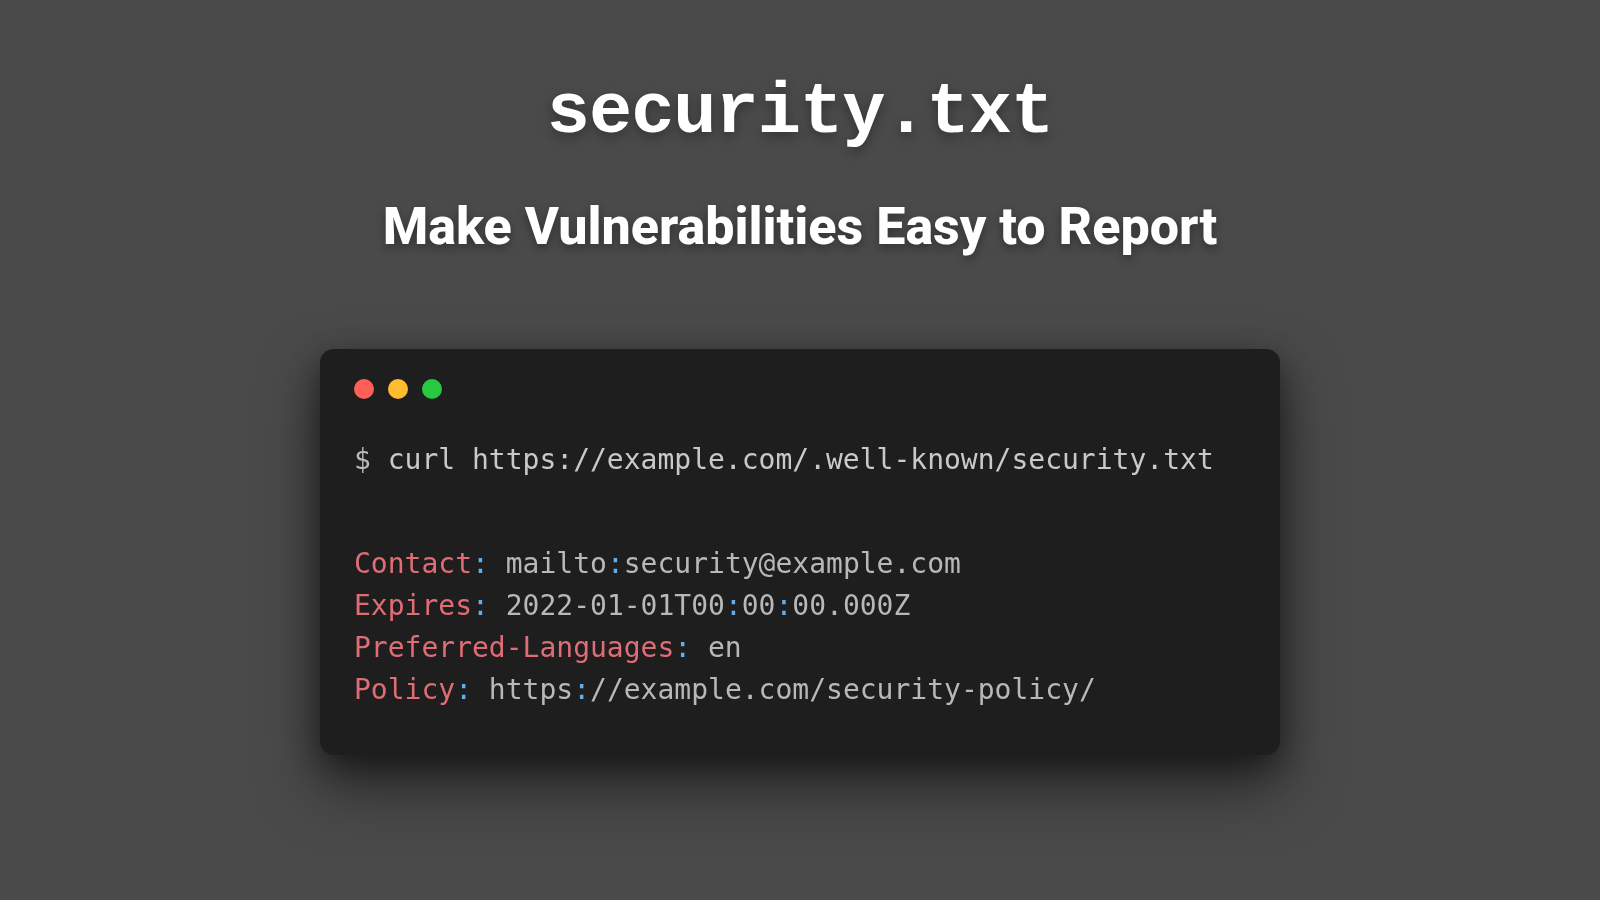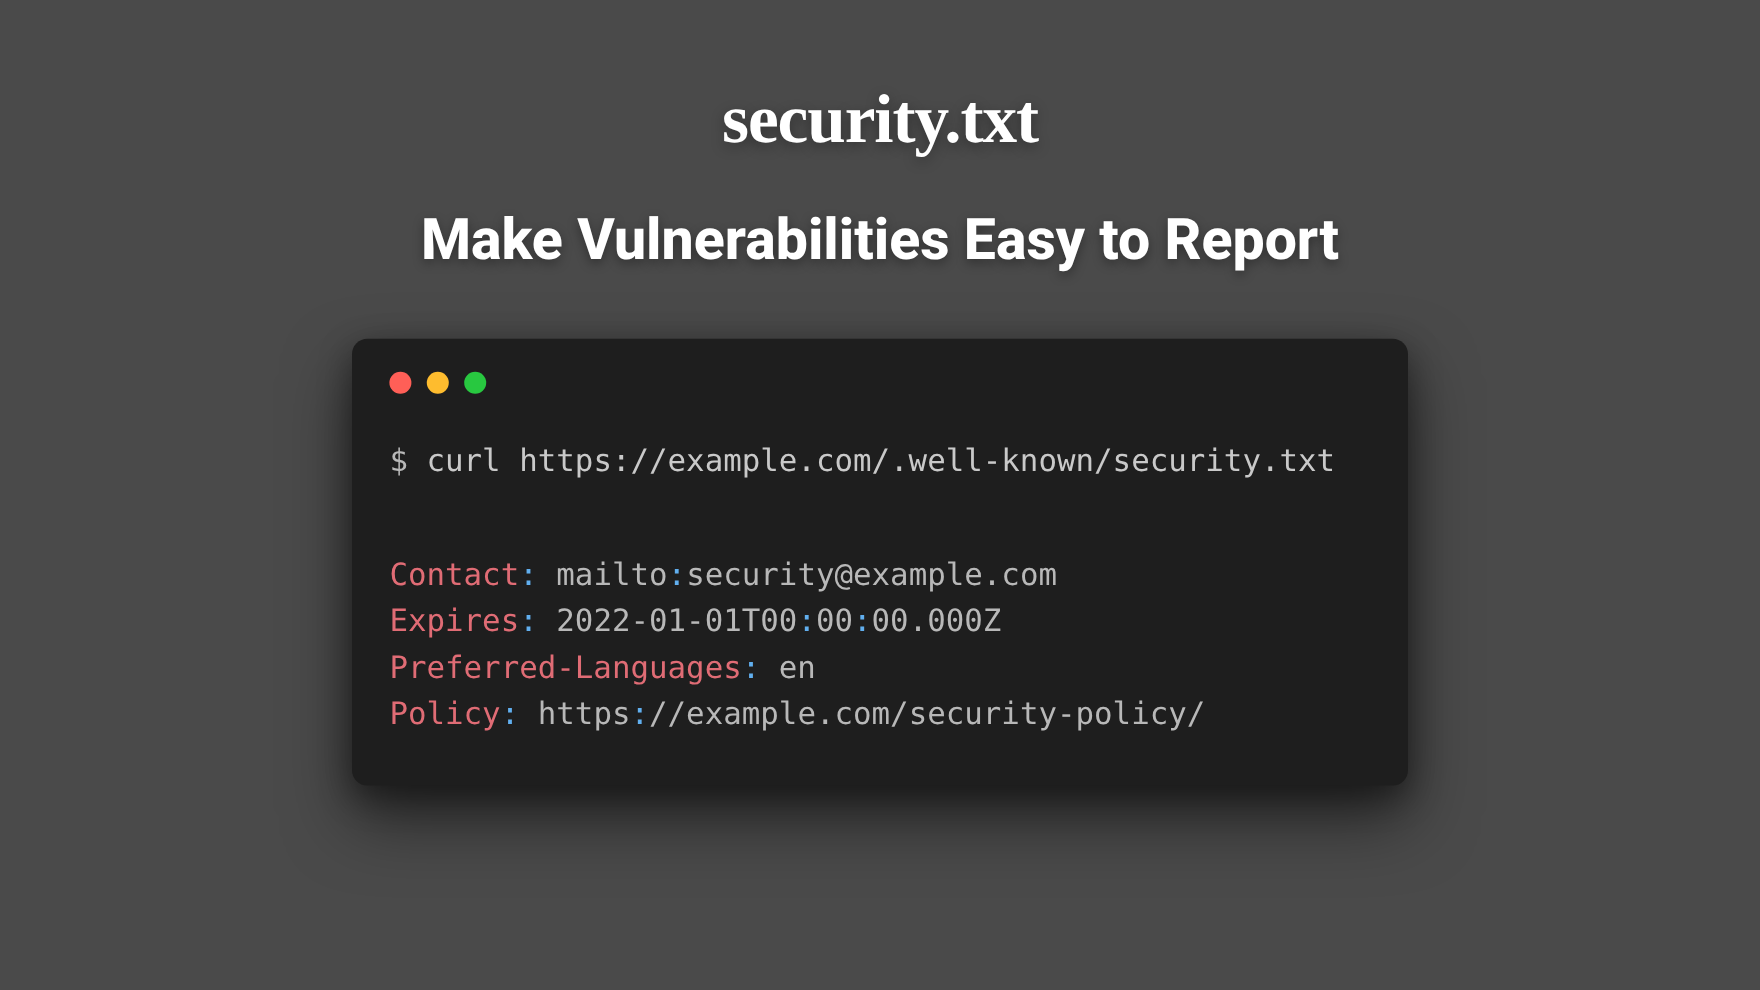--- a/index.html
+++ b/index.html
@@ -5,40 +5,40 @@
   * { margin: 0; padding: 0; box-sizing: border-box; }
   html, body { width: 1600px; height: 900px; overflow: hidden; }
   body {
     background: #4a4a4a;
     display: flex;
     flex-direction: column;
     align-items: center;
     font-family: -apple-system, BlinkMacSystemFont, "Segoe UI", Roboto, sans-serif;
   }
   .title {
-    font-family: Liberation Serif, serif;
-    font-size: 63px;
+    font-family: Liberation Mono, monospace;
+    font-size: 72px;
     font-weight: 800;
     color: #ffffff;
     margin-top: 72px;
     letter-spacing: -1px;
     text-shadow: 0 4px 12px rgba(0,0,0,0.35);
   }
   .subtitle {
     font-size: 52px;
     font-weight: 800;
     color: #ffffff;
     margin-top: 42px;
     text-shadow: 0 4px 10px rgba(0,0,0,0.35);
   }
   .terminal {
     width: 960px;
     background: #1e1e1e;
     border-radius: 14px;
-    margin-top: 60px;
+    margin-top: 92px;
     box-shadow: 0 30px 60px rgba(0,0,0,0.5), 0 10px 30px rgba(0,0,0,0.4);
     padding: 30px 34px 44px 34px;
   }
   .traffic-lights {
     display: flex;
     gap: 14px;
     margin-bottom: 40px;
   }
   .dot {
     width: 20px;

